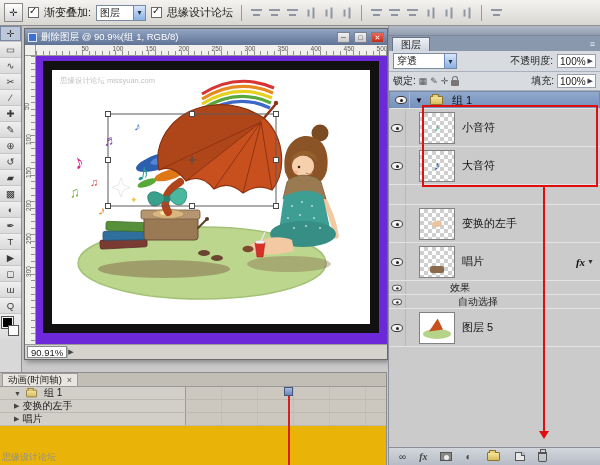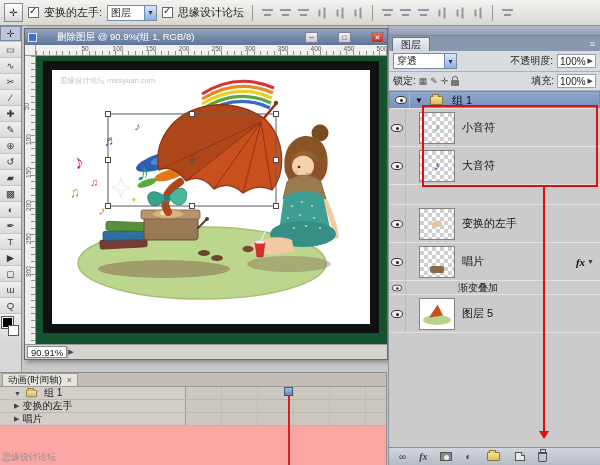--- a/index.html
+++ b/index.html
@@ -25,34 +25,34 @@
   
   .toolbox{position:absolute;left:0;top:26px;width:22px;height:346px;background:#d8d8d8;border-right:1px solid #909090}
   .tool{height:16px;display:flex;align-items:center;justify-content:center;font-size:9.5px;color:#3a3a3a;border-bottom:1px solid #c6c6c6;background:linear-gradient(#efefef,#dadada)}
   .tool.active{background:#bcc8da;box-shadow:inset 0 0 0 1px #7a8aa4}
   .swatches{position:relative;height:26px;background:linear-gradient(#efefef,#dadada)}
   .swatches .fg{position:absolute;left:2px;top:3px;width:11px;height:11px;background:#000;border:1px solid #f4f4f4;box-shadow:0 0 0 1px #555}
   .swatches .bg{position:absolute;left:8px;top:11px;width:11px;height:11px;background:#fff;border:1px solid #555}
 
   
   .doc{position:absolute;left:24px;top:28px;width:364px;height:332px;background:#cfcecb;border:1px solid #6a6a6a;box-shadow:2px 2px 5px rgba(0,0,0,.35)}
-  .doc-title{height:16px;background:linear-gradient(#93a5c2,#5f7396);display:flex;align-items:center;padding:0 3px;gap:20px}
+  .doc-title{height:16px;background:linear-gradient(#93a5c2,#5f7396);display:flex;align-items:center;padding:0 3px;gap:4px}
   .doc-title .dicon{width:9px;height:9px;background:#3a6fd8;border:1px solid #dfe8ff;flex:none}
   .doc-title .dtext{color:#fff;font-size:9.5px;white-space:nowrap;overflow:hidden;flex:1}
   .winbtn{width:13px;height:11px;border:1px solid #7b8195;background:linear-gradient(#f2f2f2,#c8c8c8);font-size:7px;line-height:9px;text-align:center;color:#333;flex:none}
   .winbtn.close{background:linear-gradient(#e86a5a,#c42a18);color:#fff}
   .doc-body{position:absolute;left:0;right:0;top:16px;bottom:15px}
   .rcorner{position:absolute;left:0;top:0;width:11px;height:11px;background:#f2f0ec;border-right:1px solid #999;border-bottom:1px solid #999}
   .hruler{position:absolute;left:11px;right:0;top:0;height:11px;background:#f2f0ec;border-bottom:1px solid #999;font-size:6.5px;color:#555}
   .hruler .num{position:absolute;top:0;transform:translateX(-50%)}
   .hruler .ticks{position:absolute;left:0;right:0;bottom:0;height:4px;background:repeating-linear-gradient(90deg,#909090 0 1px,transparent 1px 6.6px)}
   .vruler{position:absolute;left:0;top:11px;width:11px;bottom:0;background:#f2f0ec;border-right:1px solid #999;font-size:6.5px;color:#555}
   .vruler .num{position:absolute;left:-2px;transform:rotate(-90deg)}
   .vruler .ticks{position:absolute;top:0;bottom:0;right:0;width:4px;background:repeating-linear-gradient(180deg,#909090 0 1px,transparent 1px 6.6px)}
-  .canvas-bg{position:absolute;left:11px;right:0;top:11px;bottom:0;background:#14532d;overflow:hidden}
+  .canvas-bg{position:absolute;left:11px;right:0;top:11px;bottom:0;background:#6d28d9;overflow:hidden}
   .art-frame{position:absolute;left:7px;top:5px;width:336px;height:272px;background:#111;padding:9px}
   .art{display:block;width:318px;height:254px;background:#fff}
   .doc-status{position:absolute;left:0;right:0;bottom:0;height:15px;background:#d6d3ce;border-top:1px solid #9a9a9a;display:flex;align-items:center;font-size:9.5px;gap:0;padding:0 2px}
   .zoombox{border:1px solid #8a8a8a;background:#fff;padding:0 3px;height:12px;line-height:11px;min-width:40px}
   .statdiv{width:1px;height:11px;background:#aaa}
   .stat-arrow{font-size:7px;color:#444}
 
   
   .lp{position:absolute;left:388px;top:26px;width:212px;height:439px;background:#c9ccd2;border-left:1px solid #8a8f9a}
   .lp-strip{height:10px;background:linear-gradient(#b2bac8,#929cb0);border-bottom:1px solid #7e8798}
@@ -93,21 +93,21 @@
   .lp-bottom{position:absolute;left:0;right:0;bottom:0;height:18px;background:linear-gradient(#d2d6dc,#b6bcc6);border-top:1px solid #8a8f9a;display:flex;align-items:center;gap:13px;padding:0 10px}
   .bbico{color:#444;font-size:10px;line-height:1}
   .mask-i{display:inline-block;width:12px;height:9px;border:1px solid #555;background:#888;position:relative}
   .mask-i::after{content:'';position:absolute;left:3px;top:1.5px;width:5px;height:5px;border-radius:50%;background:#eee}
   .newlayer-i{display:inline-block;width:10px;height:9px;border:1px solid #555;background:#e8e8e8;position:relative}
   .newlayer-i::after{content:'';position:absolute;right:-1px;top:-1px;width:3px;height:3px;background:#b6bcc6;border-left:1px solid #555;border-bottom:1px solid #555}
   .trash-i{display:inline-block;width:9px;height:10px;border:1px solid #555;border-top:2px solid #555;border-radius:0 0 2px 2px;position:relative}
   .trash-i::before{content:'';position:absolute;top:-5px;left:1px;width:4px;height:2px;border:1px solid #555;border-bottom:none}
 
   
-  .tl{position:absolute;left:0;top:372px;width:387px;height:93px;background:#fca5a5;border-top:1px solid #8e8e8e;border-right:1px solid #8e8e8e}
+  .tl{position:absolute;left:0;top:372px;width:387px;height:93px;background:#eab308;border-top:1px solid #8e8e8e;border-right:1px solid #8e8e8e}
   .tl-tabs{height:14px;background:#c2beb6;border-bottom:1px solid #9a9a9a;display:flex;align-items:flex-end;padding-left:2px}
   .tl-tab{background:#e8e5de;border:1px solid #9a9a9a;border-bottom:none;height:13px;line-height:12px;font-size:9.5px;padding:0 5px;display:flex;gap:5px;align-items:center}
   .tl-tab .x{font-size:9px;color:#555}
   .tl-head{position:relative;height:16px;border-bottom:1px solid #a8a8a8}
   .tl-time{position:absolute;left:8px;top:2px;font-size:10px;color:#222;display:flex;gap:5px}
   .tl-ruler{position:absolute;left:186px;top:0;right:0;bottom:0;background:#e4e1da;border-left:1px solid #999;font-size:8px;color:#333}
   .tl-ruler .rlab{position:absolute;top:1px}
   .tl-ruler .ticks{position:absolute;left:0;right:0;bottom:0;height:4px;background:repeating-linear-gradient(90deg,#8a8a8a 0 1px,transparent 1px 7.2px)}
   .workmark{position:absolute;left:1px;top:7px;width:5px;height:7px;background:#4a6fae;border:1px solid #2e4a80}
   .trow{height:13px;display:flex;border-bottom:1px solid #bdb9b1}
@@ -130,21 +130,21 @@
 </head>
 <body>
 
 <div class="app">
 
   <div class="obar">
     <div class="tool-btn">
         <span>✛</span>
       </div>
     <span class="cb checked"></span>
-    <span class="olabel">变换的左手:</span>
+    <span class="olabel">渐变叠加:</span>
     <span class="sel">
       <span class="sel-text">图层</span>
       <span class="dropbtn">▾</span>
     </span>
     <span class="cb checked"></span>
     <span class="olabel">思缘设计论坛</span>
     <span class="vdiv"></span>
     <span class="ai"></span>
     <span class="ai"></span>
     <span class="ai"></span>
@@ -459,22 +459,29 @@
         <span class="lname">唱片</span>
         <span class="fxwrap">
           <span class="fxb">fx</span>
           <span class="fxarrow">▼</span>
         </span>
       </div>
       <div class="lrow" style="height:14px">
         <div class="eyecell">
             <span class="eye-i" style="transform:scale(.8)"></span>
           </div>
+        <span class="indent" style="width:40px"></span>
+        <span class="lname sm">效果</span>
+      </div>
+      <div class="lrow" style="height:14px">
+        <div class="eyecell">
+            <span class="eye-i" style="transform:scale(.8)"></span>
+          </div>
         <span class="indent" style="width:48px"></span>
-        <span class="lname sm">渐变叠加</span>
+        <span class="lname sm">自动选择</span>
       </div>
       <div class="lrow" style="height:38px">
         <div class="eyecell">
             <span class="eye-i"></span>
           </div>
         <span class="indent"></span>
         <span class="thumb artmini"></span>
         <span class="lname">图层 5</span>
       </div>
     </div>

